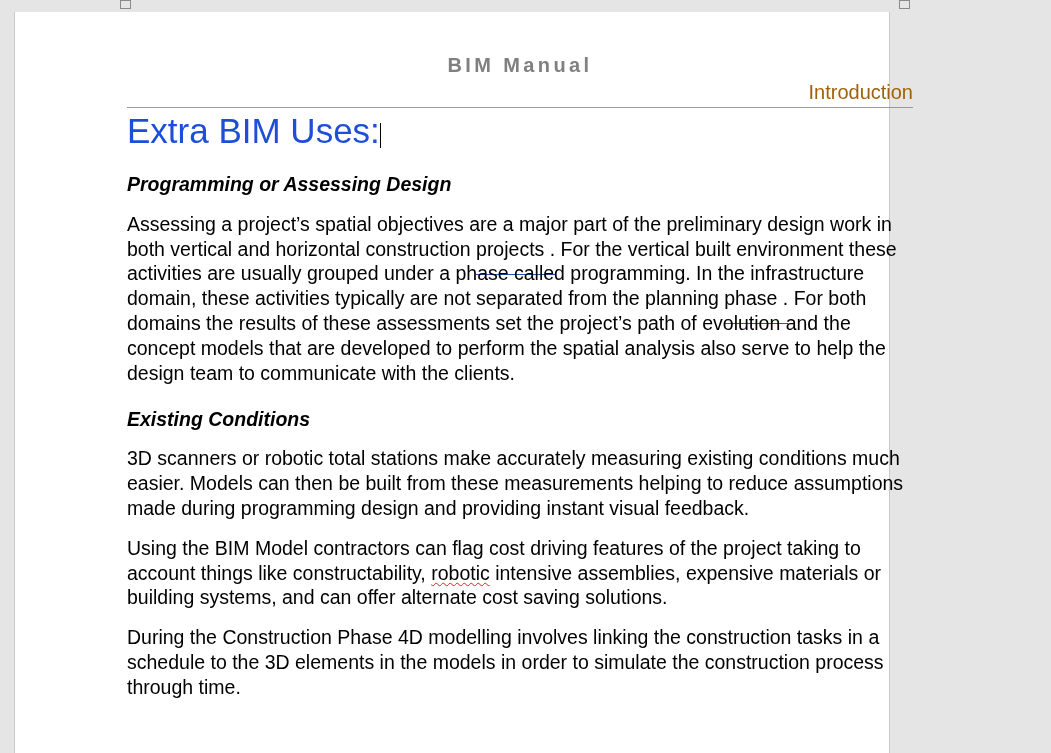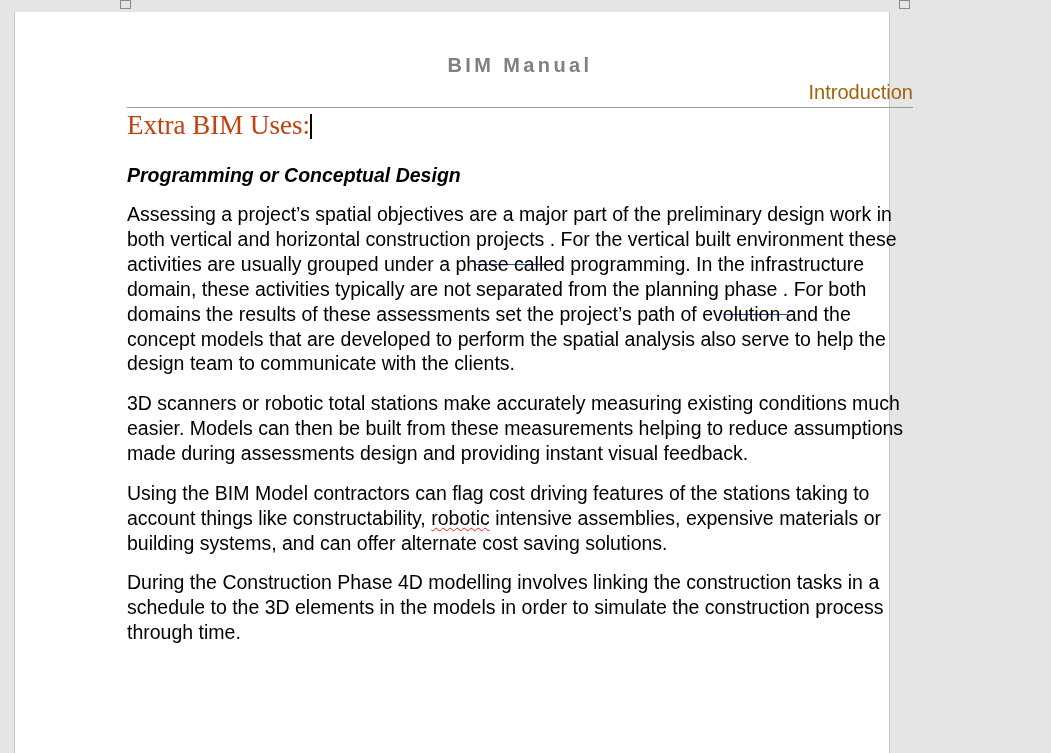--- a/index.html
+++ b/index.html
@@ -82,28 +82,27 @@
 
   
   #doc-body {
     position: absolute;
     top: 96px;
     left: 112px;
     width: 790px;
   }
 
   #title-heading {
-    font-size: 27px;
-    color: #c2410c;
+    font-size: 35px;
+    color: #1d4ed8;
     line-height: 1.18;
     margin: 0;
     padding-top: 2px;
     font-weight: normal;
     white-space: nowrap;
-    font-family: Liberation Serif, serif;
   }
   #text-caret {
     display: inline-block;
     width: 1.6px;
     height: 25px;
     background: #000000;
     vertical-align: -5px;
     margin-left: 0px;
   }
 
@@ -158,21 +157,22 @@
     <div id="header-title">BIM Manual</div>
     <div id="header-section">Introduction</div>
     <div id="header-rule"></div>
   </div>
 
   <div id="doc-body">
 
     <div id="title-heading"><span>Extra BIM Uses:</span><span id="text-caret"></span></div>
 
     <div id="sections-host">
-        <h2 class="sec-heading">Programming or Conceptual Design</h2>
+        <h2 class="sec-heading">Programming or Assessing Design</h2>
         <p class="body-para"><span>Assessing a project’s spatial objectives are a major part of the preliminary design work in both vertical and horizontal construction </span><span class="blue-underline">projects .</span><span> For the vertical built environment these activities are usually grouped under a phase called programming. In the infrastructure domain, these activities typically are not separated from the planning </span><span class="blue-underline">phase .</span><span> For both domains the results of these assessments set the project’s path of evolution and the concept models that are developed to perform the spatial analysis also serve to help the design team to communicate with the clients.</span></p>
-        <p class="body-para"><span>3D scanners or robotic total stations make accurately measuring existing conditions much easier. Models can then be built from these measurements helping to reduce assumptions made during assessments design and providing instant visual feedback.</span></p>
-        <p class="body-para"><span>Using the BIM Model contractors can flag cost driving features of the stations taking to account things like constructability, </span><span class="misspelled">robotic</span><span> intensive assemblies, expensive materials or building systems, and can offer alternate cost saving solutions.</span></p>
+        <h2 class="sec-heading">Existing Conditions</h2>
+        <p class="body-para"><span>3D scanners or robotic total stations make accurately measuring existing conditions much easier. Models can then be built from these measurements helping to reduce assumptions made during programming design and providing instant visual feedback.</span></p>
+        <p class="body-para"><span>Using the BIM Model contractors can flag cost driving features of the project taking to account things like constructability, </span><span class="misspelled">robotic</span><span> intensive assemblies, expensive materials or building systems, and can offer alternate cost saving solutions.</span></p>
         <p class="body-para"><span>During the Construction Phase 4D modelling involves linking the construction tasks in a schedule to the 3D elements in the models in order to simulate the construction process through time.</span></p>
       </div>
 
   </div>
 </div>
 
 </body></html>

